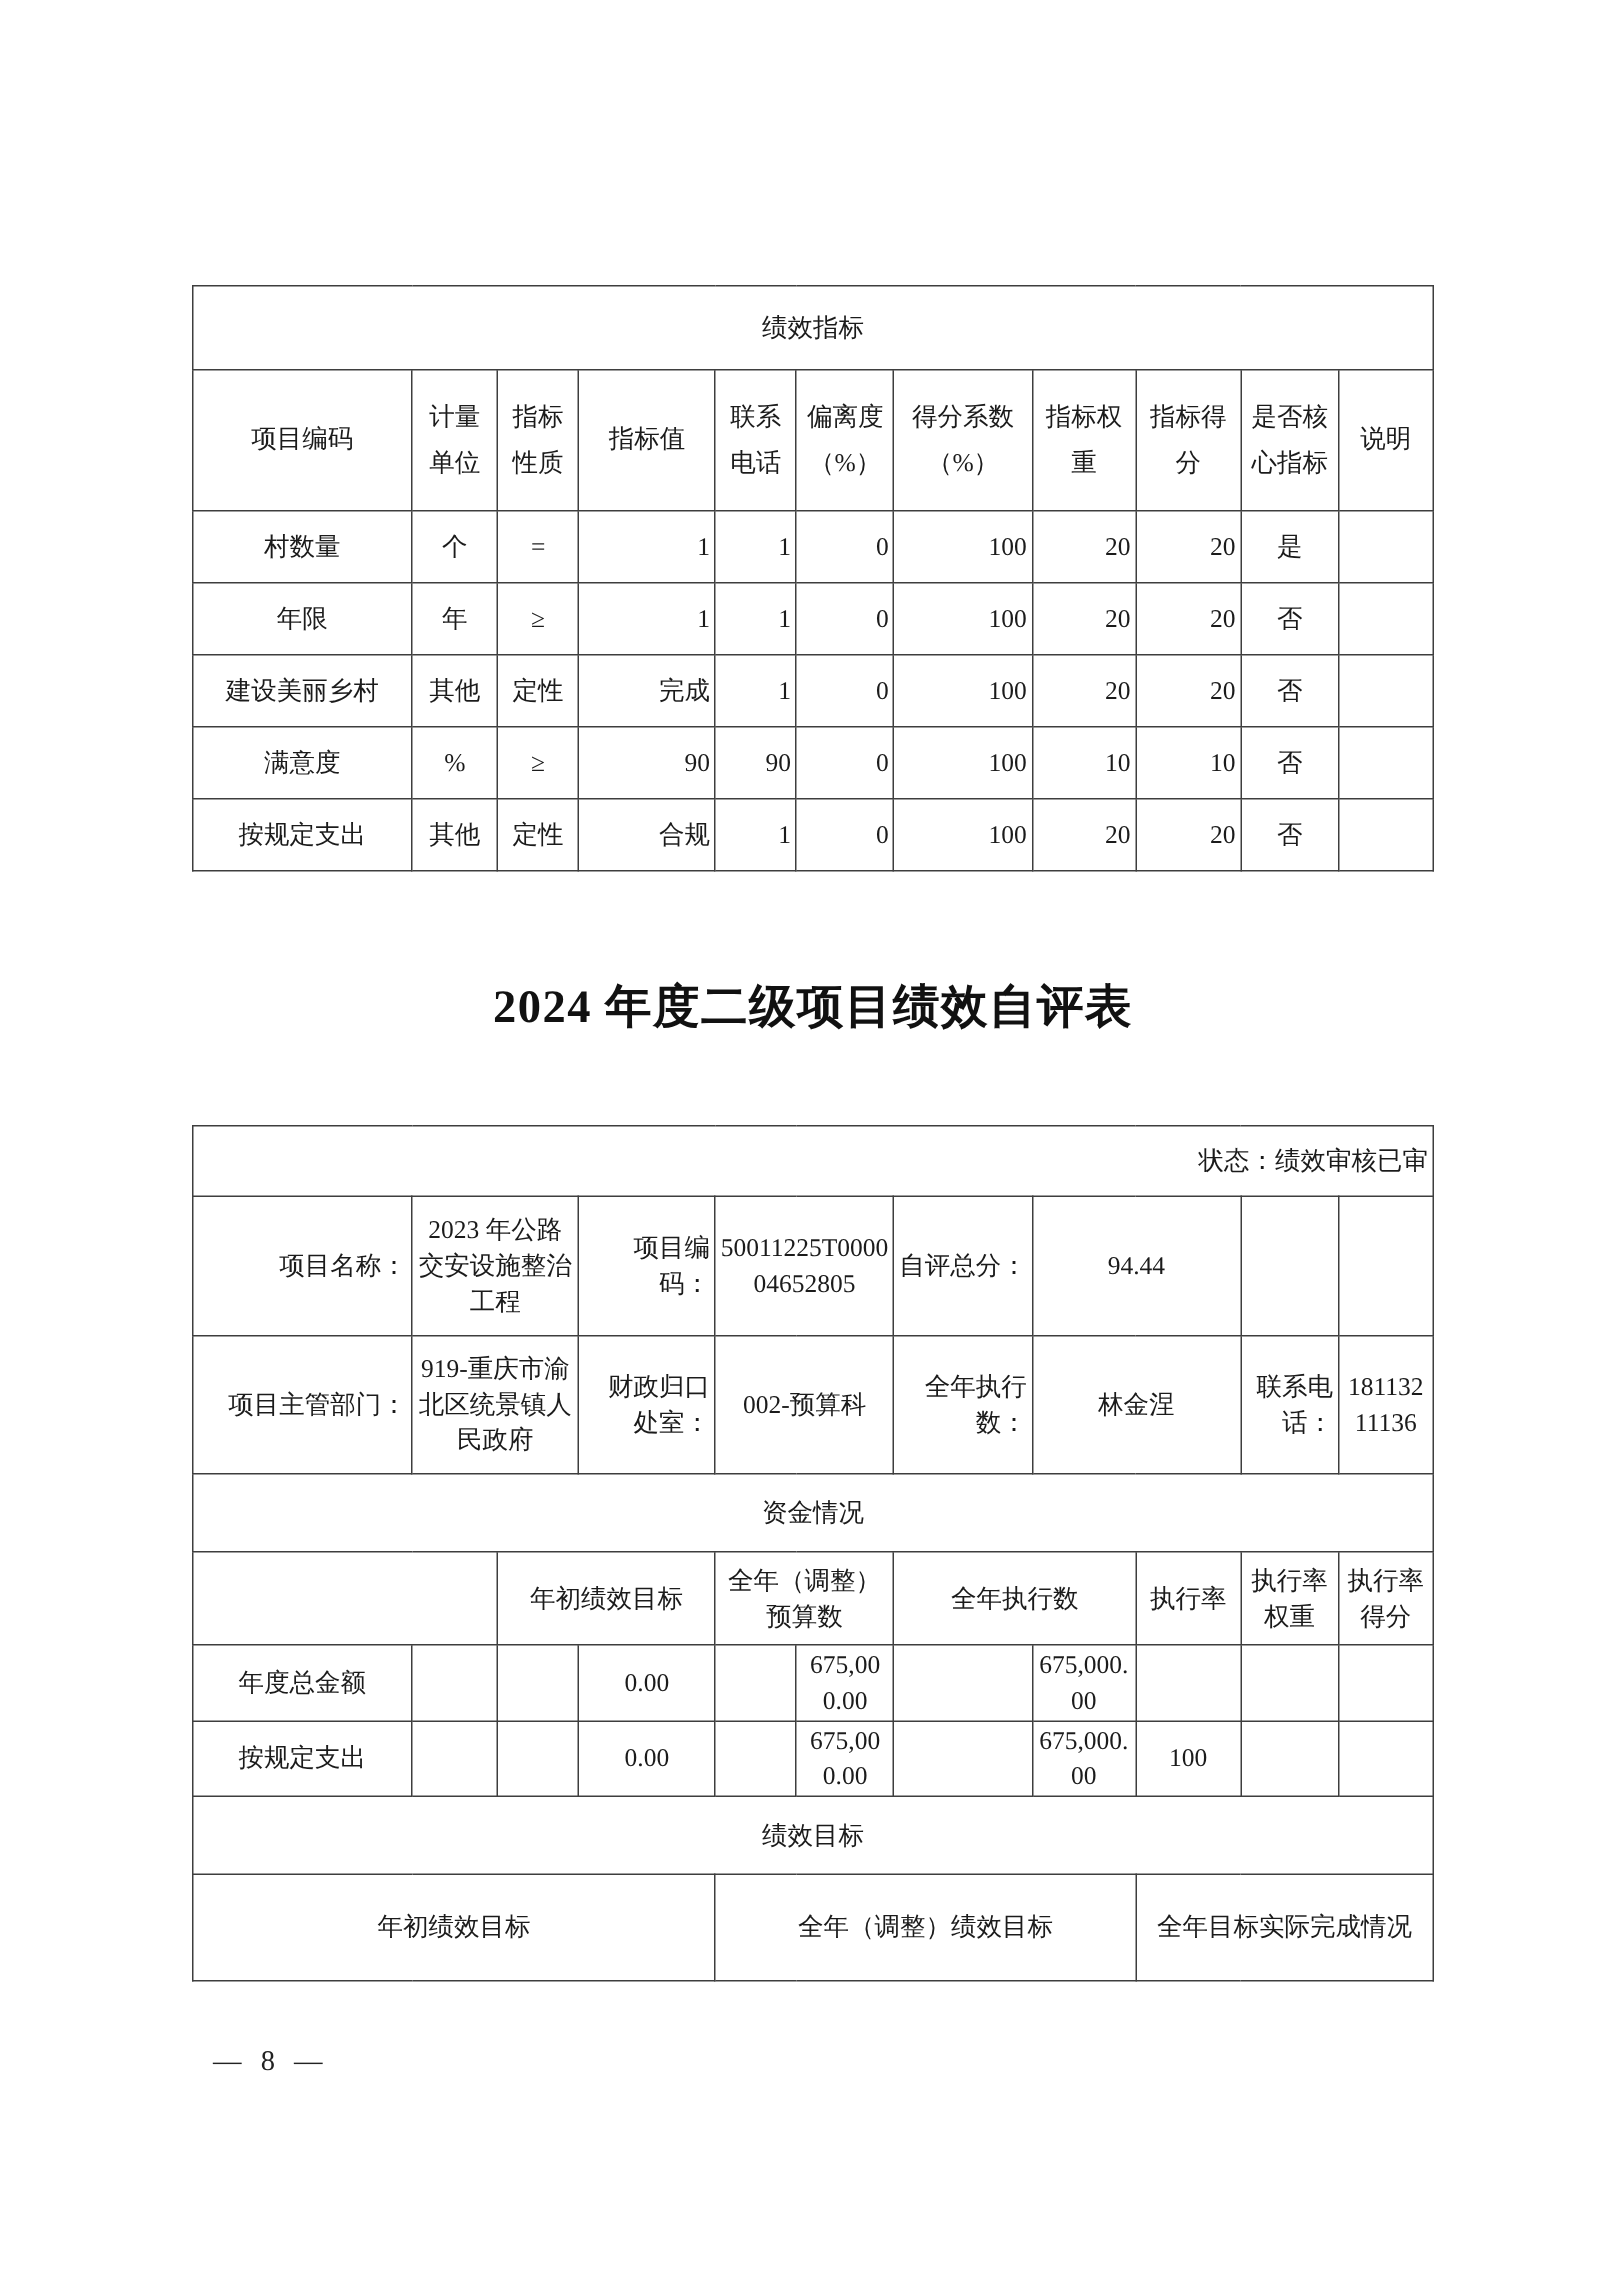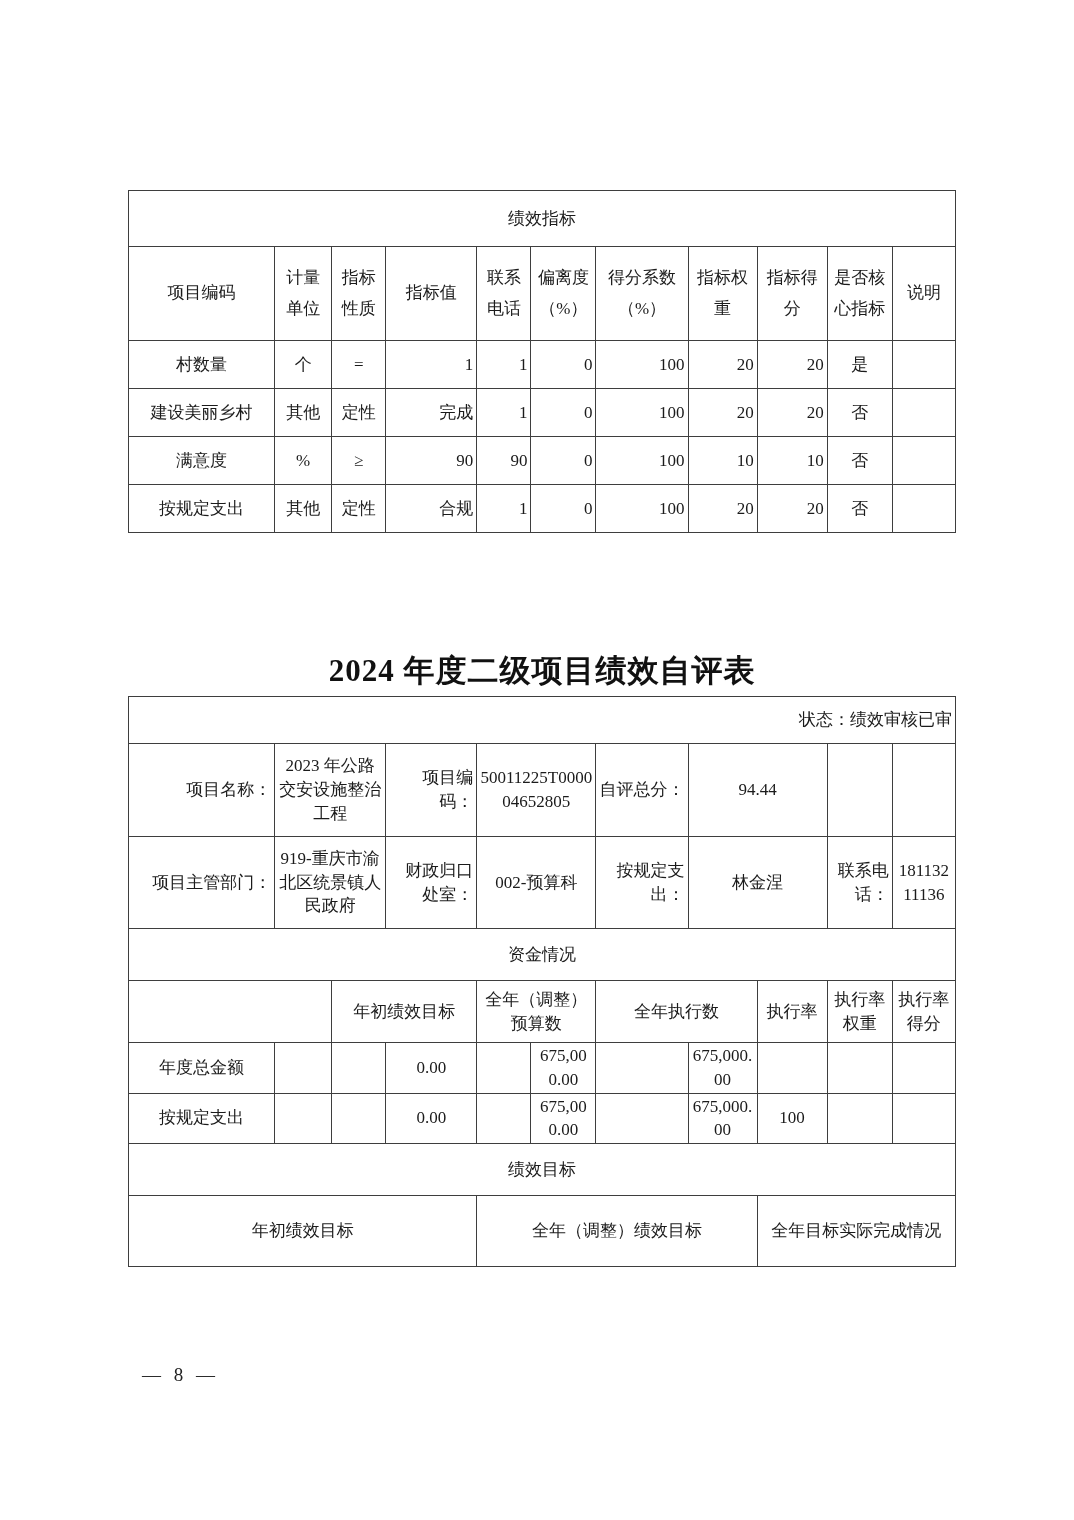--- a/index.html
+++ b/index.html
@@ -5,21 +5,21 @@
   html,body{margin:0;padding:0;background:#ffffff;}
   .doc{
     width:1074px;height:1520px;position:relative;background:#ffffff;
     font-family:"Liberation Serif","DejaVu Serif",serif;color:#1b1b1b;overflow:hidden;
   }
   table.grid{
     border-collapse:collapse;table-layout:fixed;
     position:absolute;left:128px;width:828px;background:#ffffff;
   }
   #t1{top:190px;padding-left:29px;}
-  #t2{top:696px;border-radius:16px;}
+  #t2{top:750px;border-radius:16px;}
   .grid td{
     border:1px solid #3e3e3e;
     font-size:17px;line-height:1.4;
     padding:1px 3px;vertical-align:middle;overflow:hidden;
   }
   .c{text-align:center;}
   .r{text-align:right;}
   .l{text-align:center;}
   .ba{word-break:break-all;}
   .hd td{line-height:1.8;}
@@ -78,20 +78,33 @@
       <td class="r">1</td>
       <td class="r">1</td>
       <td class="r">0</td>
       <td class="r">100</td>
       <td class="r">20</td>
       <td class="r">20</td>
       <td class="l">是</td>
       <td class="l"></td>
     </tr>
     <tr style="height:48px">
+      <td class="l">年限</td>
+      <td class="l">年</td>
+      <td class="l">≥</td>
+      <td class="r">1</td>
+      <td class="r">1</td>
+      <td class="r">0</td>
+      <td class="r">100</td>
+      <td class="r">20</td>
+      <td class="r">20</td>
+      <td class="l">否</td>
+      <td class="l"></td>
+    </tr>
+    <tr style="height:48px">
       <td class="l">建设美丽乡村</td>
       <td class="l">其他</td>
       <td class="l">定性</td>
       <td class="r">完成</td>
       <td class="r">1</td>
       <td class="r">0</td>
       <td class="r">100</td>
       <td class="r">20</td>
       <td class="r">20</td>
       <td class="l">否</td>
@@ -154,21 +167,21 @@
       <td class="r lbl">自评总分：</td>
       <td class="l" colspan="2">94.44</td>
       <td></td>
       <td></td>
     </tr>
     <tr style="height:92px">
       <td class="r lbl">项目主管部门：</td>
       <td class="l" colspan="2">919-重庆市渝北区统景镇人民政府</td>
       <td class="r lbl">财政归口处室：</td>
       <td class="l" colspan="2">002-预算科</td>
-      <td class="r lbl">按规定支出：</td>
+      <td class="r lbl">全年执行数：</td>
       <td class="l" colspan="2">林金涅</td>
       <td class="r lbl">联系电话：</td>
       <td class="l ba">18113211136</td>
     </tr>
     <tr style="height:52px">
       <td class="c" colspan="11">资金情况</td>
     </tr>
     <tr style="height:62px">
       <td colspan="2"></td>
       <td class="c" colspan="2">年初绩效目标</td>

